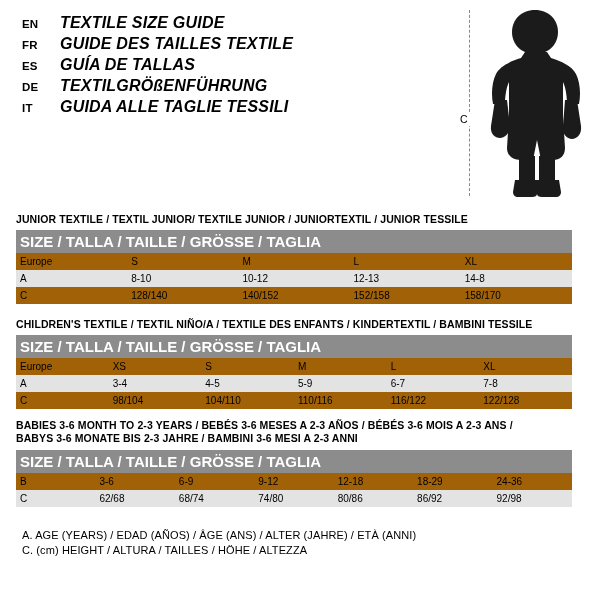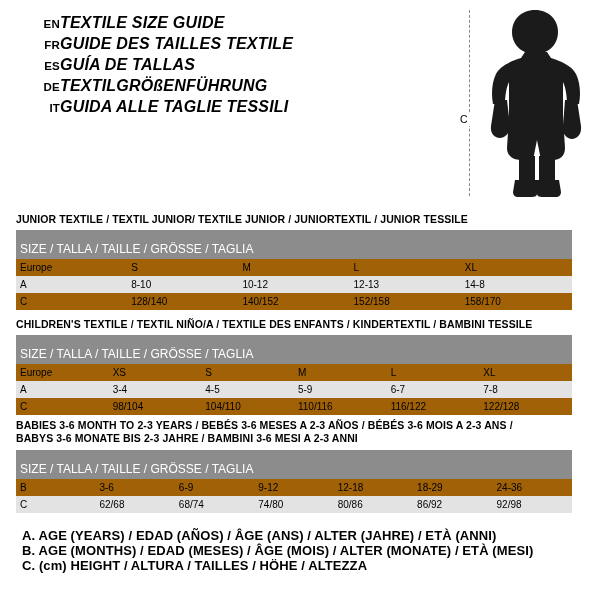--- a/index.html
+++ b/index.html
@@ -26,21 +26,20 @@
   .lang-block {
     position: absolute;
     top: 14px;
     left: 22px;
     width: 420px;
   }
   .lang-row {
     display: flex;
     align-items: baseline;
     margin-bottom: 3px;
-    text-align: right;
   }
   .lang-code {
     width: 38px;
     font-size: 11.5px;
     font-weight: bold;
     letter-spacing: 0.2px;
   }
   .lang-text {
     font-size: 16px;
     font-weight: bold;
@@ -107,42 +106,42 @@
     table-layout: fixed;
   }
   table.size-table td {
     font-size: 10px;
     padding: 3px 0 3px 4px;
     vertical-align: middle;
   }
   tr.head-row td {
     background: #8c8c8c;
     color: #ffffff;
-    font-size: 12px;
-    font-weight: normal;
-    padding: 12px 0 3px 4px;
+    font-size: 15px;
+    font-weight: bold;
+    padding: 3px 0 3px 4px;
   }
   tr.shade td {
     background: #e3e3e3;
   }
   tr.plain td {
     background: #a16207;
   }
   .col-label { width: 86px; }
 
   
   .legend {
     position: absolute;
     left: 22px;
     top: 528px;
     width: 560px;
   }
   .legend-line {
-    font-size: 13px;
-    font-weight: bold;
+    font-size: 11px;
+    font-weight: normal;
     line-height: 15px;
     letter-spacing: 0.1px;
   }
 </style>
 </head>
 <body>
 
 <div class="page">
 
   <div class="lang-block">
@@ -289,17 +288,16 @@
         <td>80/86</td>
         <td>86/92</td>
         <td>92/98</td>
       </tr>
     </tbody>
       </table>
   </div>
 
   <div class="legend">
     <div class="legend-line">A. AGE (YEARS) / EDAD (AÑOS) / ÂGE (ANS) / ALTER (JAHRE) / ETÀ (ANNI)</div>
-    <div class="legend-line">B. AGE (MONTHS) / EDAD (MESES) / ÂGE (MOIS) / ALTER (MONATE) / ETÀ (MESI)</div>
     <div class="legend-line">C. (cm) HEIGHT / ALTURA / TAILLES / HÖHE / ALTEZZA</div>
   </div>
 
 </div>
 
 </body></html>

